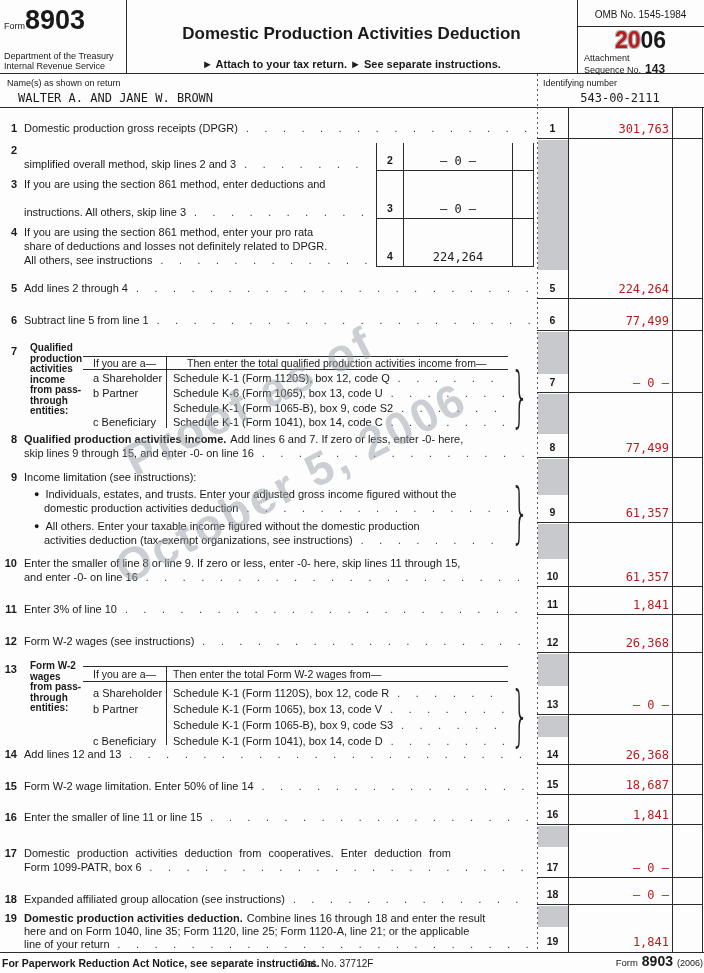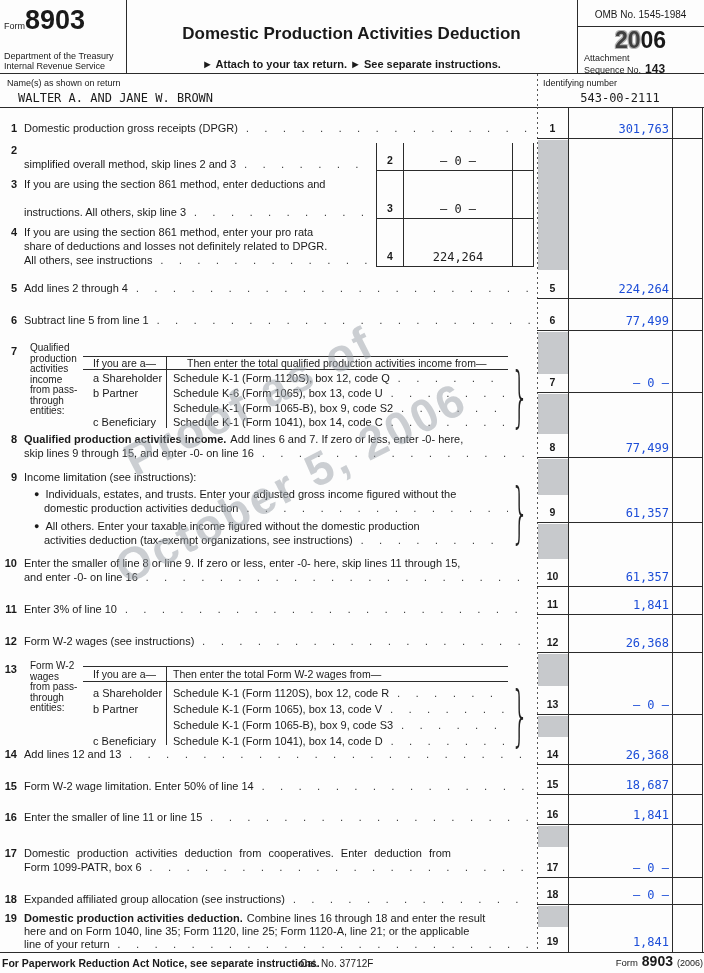--- a/index.html
+++ b/index.html
@@ -17,36 +17,36 @@
   .t  { position:absolute; font-size:11px; line-height:14px; white-space:nowrap; }
   .f  { display:flex; align-items:baseline; }
   .ldr{ flex:1 1 auto; overflow:hidden; white-space:nowrap; min-width:0; color:#222; }
   .ldr::after{
     content:". . . . . . . . . . . . . . . . . . . . . . . . . . . . . . . . . . . . . . . . . . . . . . . . . . . . . . . . . . . . . . . .";
     letter-spacing:6.5px; padding-left:8px; font-size:10px;
   }
   .lno{ position:absolute; left:0; width:17px; text-align:right; font-weight:bold; font-size:11px; line-height:14px; }
   .gn { position:absolute; left:537px; width:31px; text-align:center; font-weight:bold; font-size:10.5px; }
   .av { position:absolute; left:569px; width:100px; text-align:right;
-        font-family:"DejaVu Sans Mono", monospace; font-size:12px; color:#1d4ed8; }
+        font-family:"DejaVu Sans Mono", monospace; font-size:12px; color:#b91c1c; }
   .fill{ font-family:"DejaVu Sans Mono", monospace; font-size:12px; color:#1c1c1c; }
   .sm { font-size:9px; line-height:10px; }
-  .lbl{ font-size:10px; line-height:10.5px; white-space:normal; }
+  .lbl{ font-size:10px; line-height:10.5px; white-space:normal;font-weight:bold; }
   .b  { font-weight:bold;text-align:center; }
   .gap{ margin-left:4px; }
   .blt{ margin-right:6px; font-size:9px; align-self:center; }
   .brace{ position:absolute; left:511px; font-size:28px; font-weight:300; color:#222;
         transform:scaleY(2.35); transform-origin:50% 50%;
         font-family:"DejaVu Sans", sans-serif; line-height:28px; }
   .wm { position:absolute; left:55px; top:350px; width:430px; z-index:5;
         transform:rotate(-27deg); text-align:center; pointer-events:none;
         font-size:46px; font-weight:bold; letter-spacing:3px; line-height:92px;
         color:#9aa1a8; opacity:0.5; }
   .title{ font-weight:bold; font-size:17px; text-align:center; }
-  .y20{ color:#404040; text-shadow:-1px -1px 0 #b2b2b2, 1px -1px 0 #b2b2b2, -1px 1px 0 #b2b2b2, 1px 1px 0 #b2b2b2; }
+  .y20{ color:#b91c1c; text-shadow:-1px -1px 0 #b2b2b2, 1px -1px 0 #b2b2b2, -1px 1px 0 #b2b2b2, 1px 1px 0 #b2b2b2; }
 </style>
 </head>
 <body>
 
 <div class="page">
 
   <div class="wm">
     <div>Proof as of</div>
     <div>October 5, 2006</div>
   </div>

